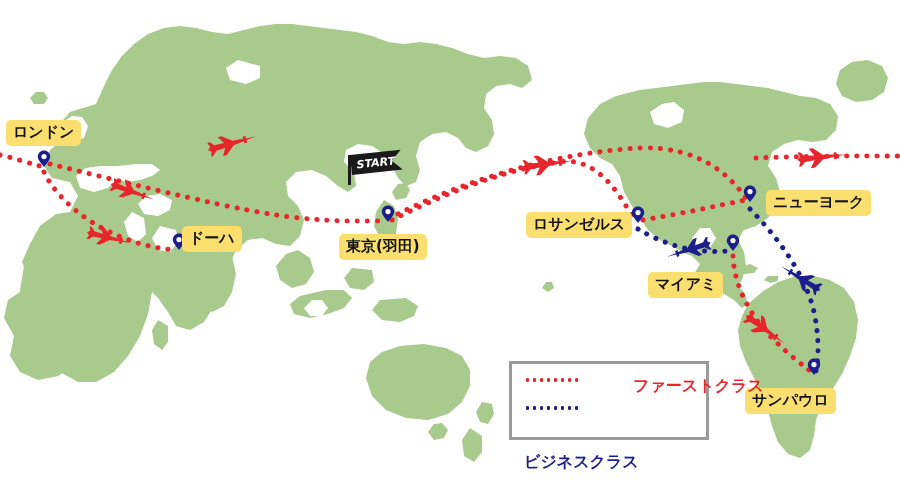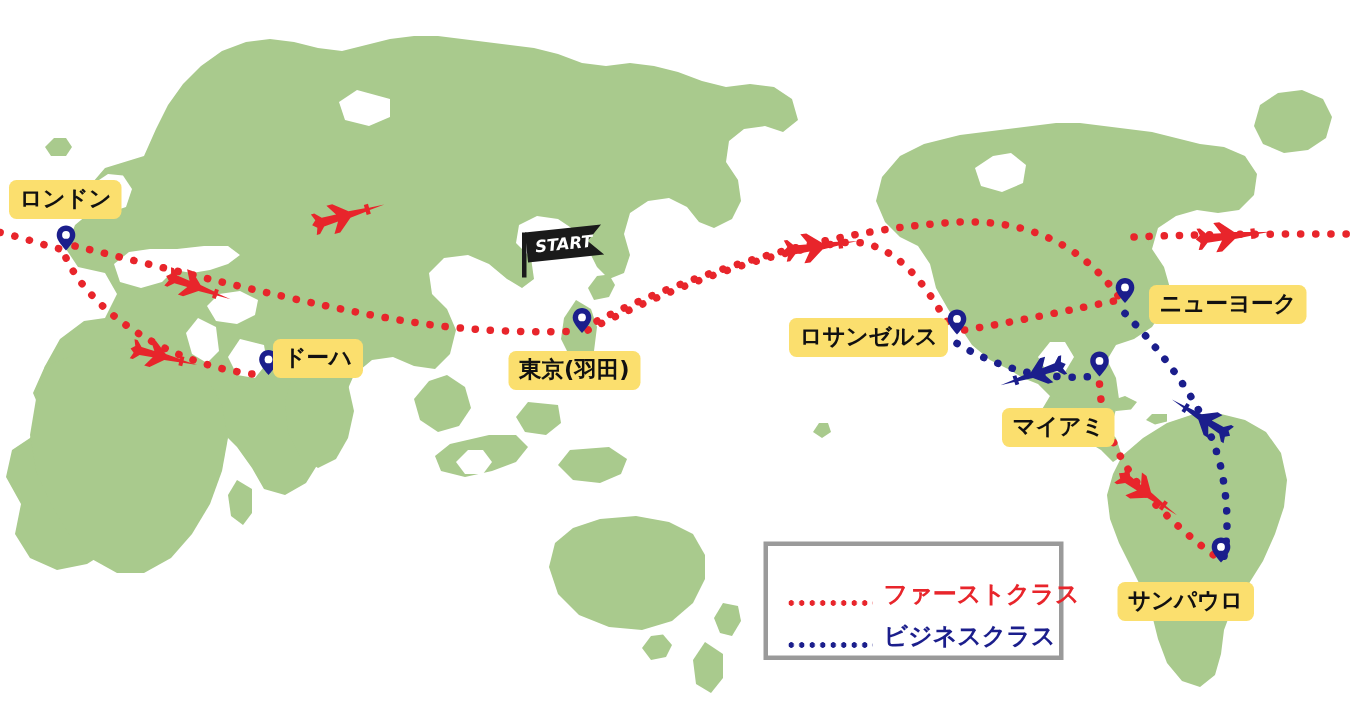--- a/index.html
+++ b/index.html
@@ -43,24 +43,25 @@
     height: 79px;
     background: #ffffff;
     border: 3px solid #9a9a9a;
     box-sizing: border-box;
   }
   .legend-row {
     position: absolute;
     left: 12px;
     height: 26px;
     display: flex;
-    align-items: flex-end;
+    align-items: flex-start;
+    gap: 44px;
   }
   .legend-row.r1 { top: 14px; }
-  .legend-row.r2 { top: 42px; }
+  .legend-row.r2 { top: 42px; flex-direction: column; }
   .legend-dots {
     width: 58px;
     height: 4px;
     margin-right: 7px;
     flex: none;
   }
   .legend-dots.first {
     background-image: radial-gradient(circle, #e8252b 1.7px, rgba(0,0,0,0) 2px);
     background-size: 7px 4px;
     background-repeat: repeat-x;
@@ -279,21 +280,21 @@
       <path d="M 3,0 L 54,0 L 44,10 L 54,20 L 3,20 Z" fill="#1a1a1a" transform="rotate(-6 3 10)"></path>
       <text x="28" y="14" transform="rotate(-6 3 10)" fill="#ffffff" font-family="'DejaVu Sans','Liberation Sans',sans-serif" font-size="11" font-weight="bold" font-style="italic" text-anchor="middle">START</text>
     </g>
   </svg>
 
   <div class="city-label" style="left:6px;  top:120px;">ロンドン</div>
   <div class="city-label" style="left:182px; top:226px;">ドーハ</div>
   <div class="city-label" style="left:339px; top:188px;margin-top:46px;">東京(羽田)</div>
   <div class="city-label" style="left:526px; top:212px;">ロサンゼルス</div>
   <div class="city-label" style="left:766px; top:190px;">ニューヨーク</div>
-  <div class="city-label" style="left:668px; top:272px;">マイアミ</div>
+  <div class="city-label" style="left:648px; top:272px;">マイアミ</div>
   <div class="city-label" style="left:745px; top:388px;text-align:right;">サンパウロ</div>
 
   <div id="legend-box">
     <div class="legend-row r1">
       <span class="legend-dots first"></span>
       <span class="legend-text first">ファーストクラス</span>
     </div>
     <div class="legend-row r2">
       <span class="legend-dots business"></span>
       <span class="legend-text business">ビジネスクラス</span>

